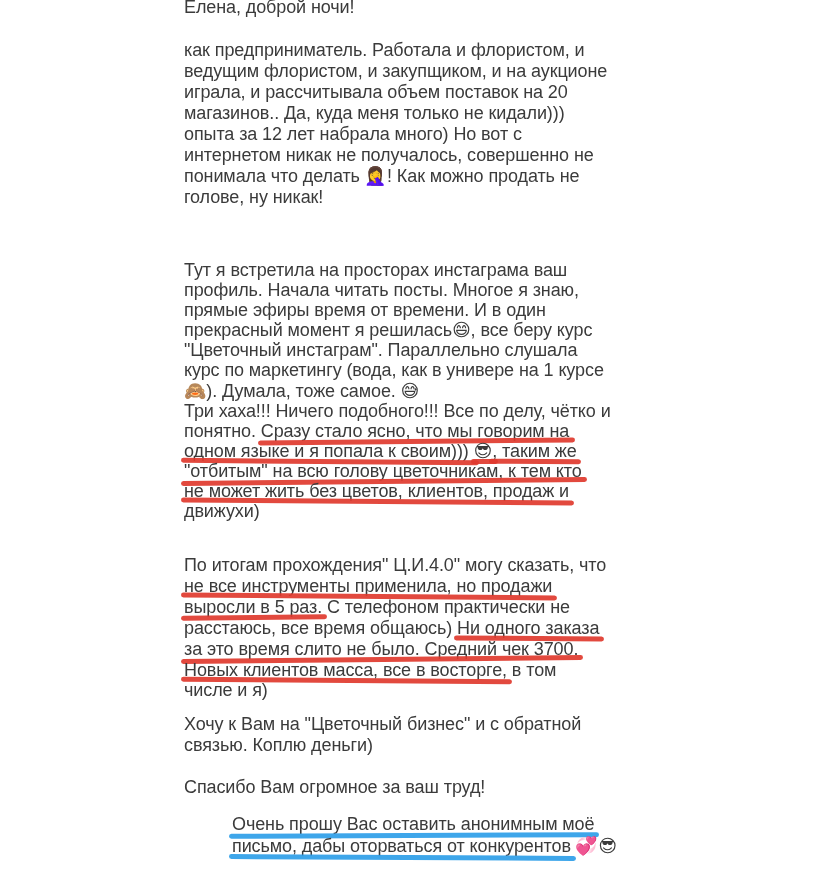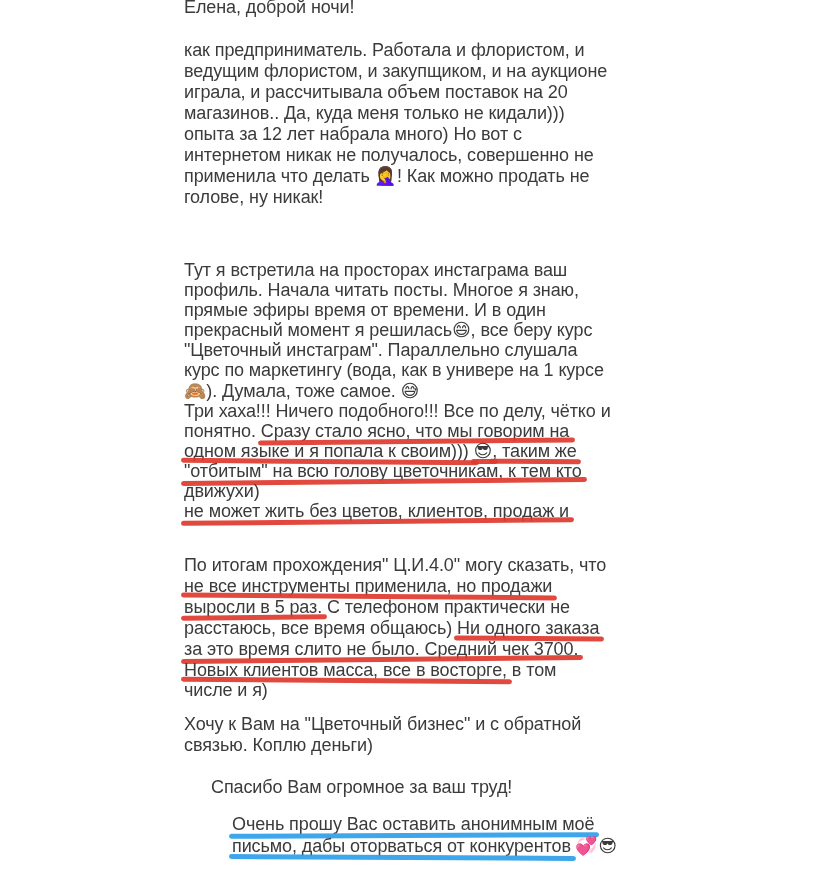--- a/index.html
+++ b/index.html
@@ -29,21 +29,21 @@
     position: absolute;
     left: 0;
     width: 560px;
     line-height: 20.4px;
   }
   .para.p0 { top: -3px;  line-height: 21px;  }
   .para.p1 { top: 40px;  line-height: 21px;  }
   .para.p2 { top: 260px; line-height: 20.1px;}
   .para.p3 { top: 555px; line-height: 20.9px;}
   .para.p4 { top: 714px; line-height: 20.5px;}
-  .para.p5 { top: 777px; line-height: 21px; margin-left: 27px;  }
+  .para.p5 { top: 777px; line-height: 21px;  }
   .para.p6 { top: 814px; line-height: 21.6px; margin-left: 48px;}
   .line { white-space: nowrap; }
   .seg { position: relative; }
   
   .mark-red::after, .mark-blue::after {
     content: "";
     position: absolute;
     left: -3px;
     right: -5px;
     bottom: -3px;
@@ -67,37 +67,37 @@
     <div class="para p0">
       <div class="line"><span class="seg">Елена, доброй ночи!</span></div>
     </div>
     <div class="para p1">
       <div class="line"><span class="seg">как предприниматель. Работала и флористом, и</span></div>
       <div class="line"><span class="seg">ведущим флористом, и закупщиком, и на аукционе</span></div>
       <div class="line"><span class="seg">играла, и рассчитывала объем поставок на 20</span></div>
       <div class="line"><span class="seg">магазинов.. Да, куда меня только не кидали)))</span></div>
       <div class="line"><span class="seg">опыта за 12 лет набрала много) Но вот с</span></div>
       <div class="line"><span class="seg">интернетом никак не получалось, совершенно не</span></div>
-      <div class="line"><span class="seg">применила что делать </span><span class="seg emoji">🤦‍♀️</span><span class="seg">! Как можно продать не</span></div>
+      <div class="line"><span class="seg">понимала что делать </span><span class="seg emoji">🤦‍♀️</span><span class="seg">! Как можно продать не</span></div>
       <div class="line"><span class="seg">голове, ну никак!</span></div>
     </div>
     <div class="para p2">
       <div class="line"><span class="seg">Тут я встретила на просторах инстаграма ваш</span></div>
       <div class="line"><span class="seg">профиль. Начала читать посты. Многое я знаю,</span></div>
       <div class="line"><span class="seg">прямые эфиры время от времени. И в один</span></div>
       <div class="line"><span class="seg">прекрасный момент я решилась</span><span class="seg emoji">😄</span><span class="seg">, все беру курс</span></div>
       <div class="line"><span class="seg">"Цветочный инстаграм". Параллельно слушала</span></div>
       <div class="line"><span class="seg">курс по маркетингу (вода, как в универе на 1 курсе</span></div>
       <div class="line"><span class="seg emoji">🙈</span><span class="seg">). Думала, тоже самое. </span><span class="seg emoji">😅</span></div>
       <div class="line"><span class="seg">Три хаха!!! Ничего подобного!!! Все по делу, чётко и</span></div>
       <div class="line"><span class="seg">понятно. </span><span class="seg mark-red">Сразу стало ясно, что мы говорим на</span></div>
       <div class="line"><span class="seg mark-red">одном языке и я попала к своим))) </span><span class="seg mark-red emoji">😎</span><span class="seg mark-red">, таким же</span></div>
       <div class="line"><span class="seg mark-red">"отбитым" на всю голову цветочникам, к тем кто</span></div>
+      <div class="line"><span class="seg mark-red">не может жить без цветов, клиентов, продаж и</span></div>
       <div class="line"><span class="seg">движухи)</span></div>
-      <div class="line"><span class="seg mark-red">не может жить без цветов, клиентов, продаж и</span></div>
     </div>
     <div class="para p3">
       <div class="line"><span class="seg">По итогам прохождения" Ц.И.4.0" могу сказать, что</span></div>
       <div class="line"><span class="seg mark-red">не все инструменты применила, но продажи</span></div>
       <div class="line"><span class="seg mark-red">выросли в 5 раз.</span><span class="seg"> С телефоном практически не</span></div>
       <div class="line"><span class="seg">расстаюсь, все время общаюсь) </span><span class="seg mark-red">Ни одного заказа</span></div>
       <div class="line"><span class="seg mark-red">за это время слито не было. Средний чек 3700.</span></div>
       <div class="line"><span class="seg mark-red">Новых клиентов масса, все в восторге,</span><span class="seg"> в том</span></div>
       <div class="line"><span class="seg">числе и я)</span></div>
     </div>

